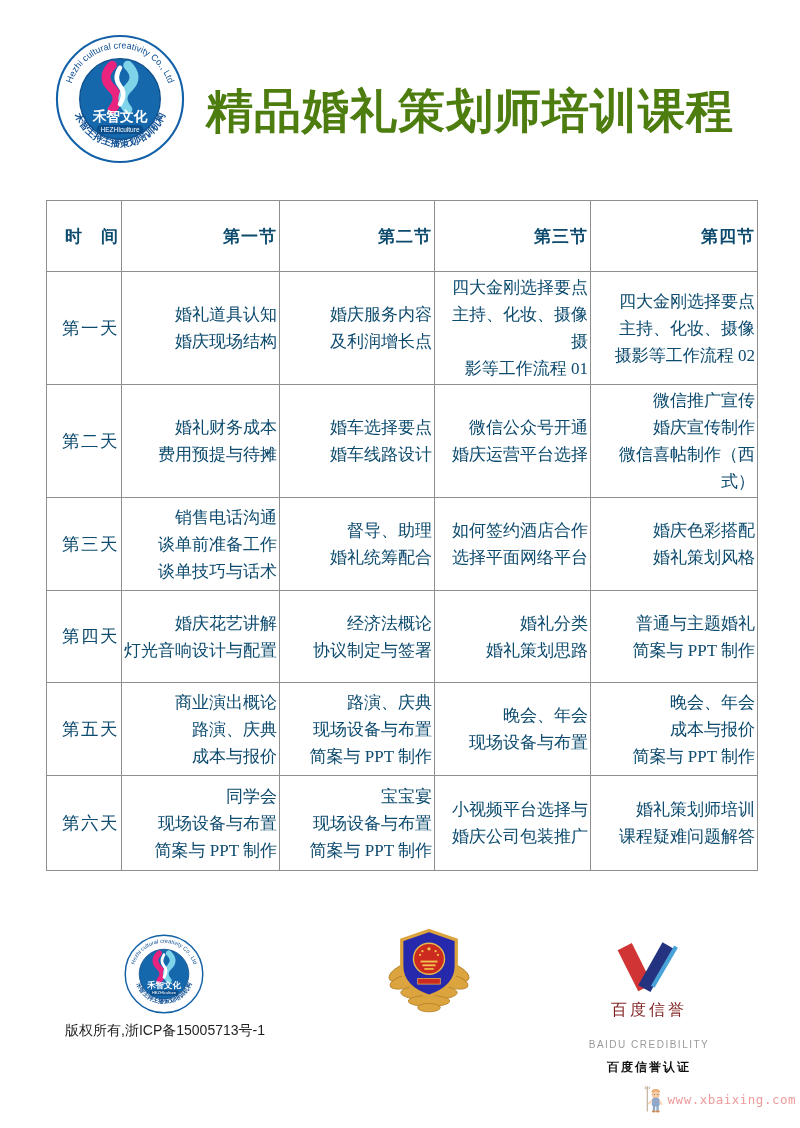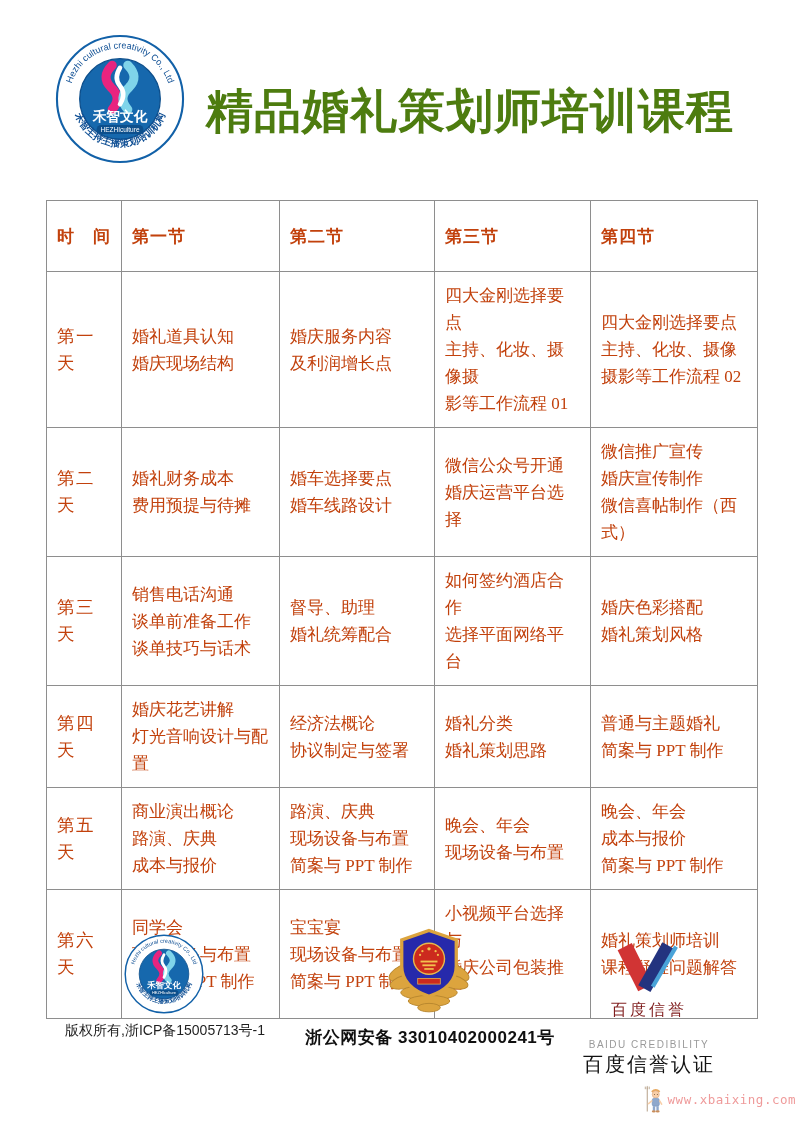--- a/index.html
+++ b/index.html
@@ -10,42 +10,42 @@
   .hezhi-logo{position:absolute;}
   .hezhi-logo.big{left:55px;top:34px;width:130px;height:130px;}
   .hezhi-logo.small{left:124px;top:934px;width:80px;height:80px;}
   .page-title{position:absolute;left:178px;top:82px;width:584px;height:58px;
               text-align:center;font-size:47px;font-weight:700;letter-spacing:1px;
               line-height:58px;color:#4d7c0f;white-space:nowrap;}
 
   
   table.schedule{position:absolute;left:46px;top:200px;width:711px;border-collapse:collapse;
                  table-layout:fixed;}
-  table.schedule td,table.schedule th{border:1px solid #8e8e8e;text-align:left;
+  table.schedule td,table.schedule th{border:1px solid #8e8e8e;text-align:right;
                  vertical-align:middle;white-space:pre-line;font-weight:normal;
-                 font-size:17px;line-height:27px;color:#c2410c;padding:10px;}
+                 font-size:17px;line-height:27px;color:#0c4a6e;padding:2px;}
   table.schedule th{font-size:17px;font-weight:600;letter-spacing:1px;}
   table.schedule td.day{font-size:17.5px;letter-spacing:1.5px;}
   tr.hdr{height:71px;} tr.r1{height:94px;} tr.r2{height:93px;} tr.r3{height:93px;}
   tr.r4{height:92px;} tr.r5{height:93px;} tr.r6{height:95px;}
 
   
   .copyright{position:absolute;left:55px;top:1022px;width:220px;text-align:center;
              font-family:"Liberation Sans","DejaVu Sans",sans-serif;
              font-size:14px;font-weight:500;color:#1f1f1f;}
   .police-badge{position:absolute;left:382px;top:926px;width:94px;height:88px;}
   .police-text{position:absolute;left:305px;top:1026px;width:250px;text-align:center;
                font-family:"Liberation Sans","DejaVu Sans",sans-serif;
                font-size:17px;font-weight:700;color:#101010;letter-spacing:0.5px;}
   .baidu-block{position:absolute;left:583px;top:942px;width:132px;text-align:center;
                font-family:"Liberation Sans","DejaVu Sans",sans-serif;}
   .baidu-v{display:block;margin:0 auto;}
   .baidu-cn{font-size:16px;color:#7f1d1d;letter-spacing:3px;margin-top:2px;}
   .baidu-en{font-size:10px;color:#9a9a9a;letter-spacing:1.5px;margin-top:18px;}
-  .baidu-cert{font-size:20px;font-weight:400;color:#111;letter-spacing:2px;margin-top:1px;}
+  .baidu-cert{font-size:12px;font-weight:700;color:#111;letter-spacing:2px;margin-top:9px;}
 
   
   .watermark{position:absolute;left:644px;top:1074px;width:152px;height:52px;display:flex;}
   .wm-text{margin-left:4px;}
   .wm-chars span{font-family:"Liberation Sans","DejaVu Sans",sans-serif;
                  font-size:29px;font-weight:700;line-height:30px;letter-spacing:6px;}
   .wm-url{font-family:"DejaVu Sans Mono",monospace;font-size:12.5px;letter-spacing:0.5px;
           margin-top:18px;}
 </style>
 </head>
@@ -218,21 +218,20 @@
       <circle cx="43" cy="26" r="1.2"></circle>
         <circle cx="57" cy="26" r="1.2"></circle>
       <circle cx="40.5" cy="30" r="1.2"></circle>
         <circle cx="59.5" cy="30" r="1.2"></circle>
       <rect x="41" y="36" width="18" height="2"></rect>
       <rect x="43" y="40" width="14" height="2"></rect>
       <rect x="45" y="44" width="10" height="1.8"></rect>
     </g>
     <rect x="38" y="55" width="24" height="6" fill="#cc2a1e" stroke="#e6b84c" stroke-width="0.8"></rect>
   </svg>
-  <div class="police-text">浙公网安备 33010402000241号</div>
 
   <div class="baidu-block">
     <svg class="baidu-v" width="66" height="56" viewBox="0 0 70 60">
       <path d="M9,5 L31,49" stroke="#d13434" stroke-width="17" fill="none"></path>
       <path d="M30,50 L56,4" stroke="#23337f" stroke-width="15" fill="none"></path>
       <path d="M39,48 L64,5" stroke="#4aa3d8" stroke-width="4.5" fill="none"></path>
     </svg>
     <div class="baidu-cn">百度信誉</div>
     <div class="baidu-en">BAIDU CREDIBILITY</div>
     <div class="baidu-cert">百度信誉认证</div>

